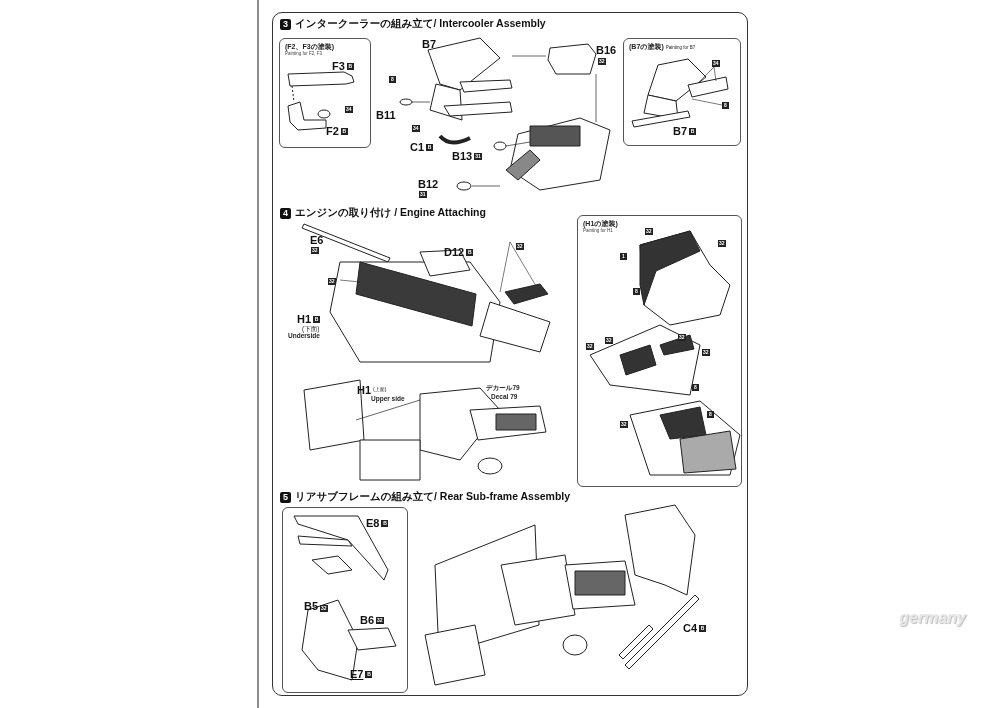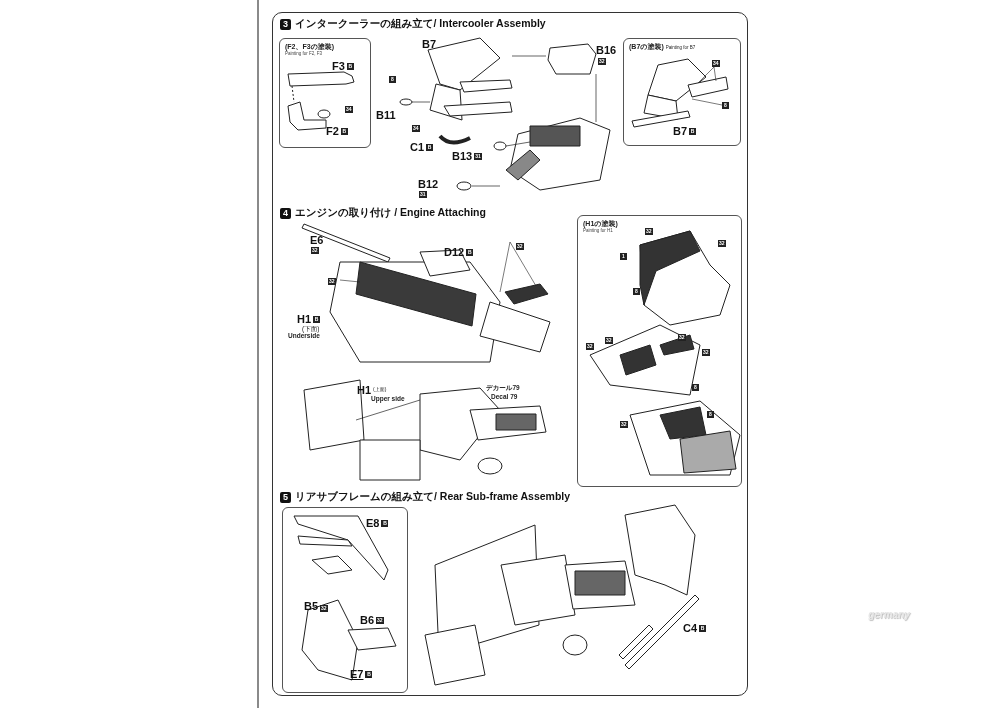--- a/index.html
+++ b/index.html
@@ -32,21 +32,21 @@
   }
   .small-note { position: absolute; font-size: 6.5px; color: #222; white-space: nowrap; line-height: 1.1; font-weight: bold; }
   .small-note.light { font-weight: normal; }
 
   svg.drawing { position: absolute; overflow: visible; }
   svg.drawing * { vector-effect: non-scaling-stroke; }
 
   .watermark { position: absolute; left: 812px; top: 615px; width: 180px; text-align: center; color: #e6e6e6; text-shadow: 1px 1px 1px #bdbdbd; font-style: italic; font-weight: bold; }
   .wm-line1 { font-size: 20px; letter-spacing: 0.5px; }
   .wm-line2 { font-size: 28px; letter-spacing: 2px; margin-top: -4px; }
-  .wm-line3 { font-size: 10px; padding-right: 26px; margin-top: -6px; }
+  .wm-line3 { font-size: 16px; text-align: right; padding-right: 26px; margin-top: -6px; }
 </style>
 </head>
 <body>
 
 <div class="binding-line"></div>
 
 <div class="page-frame"></div>
 
 <div class="step-header" style="left:280px; top:17px;">
   <span class="step-num">3</span>

